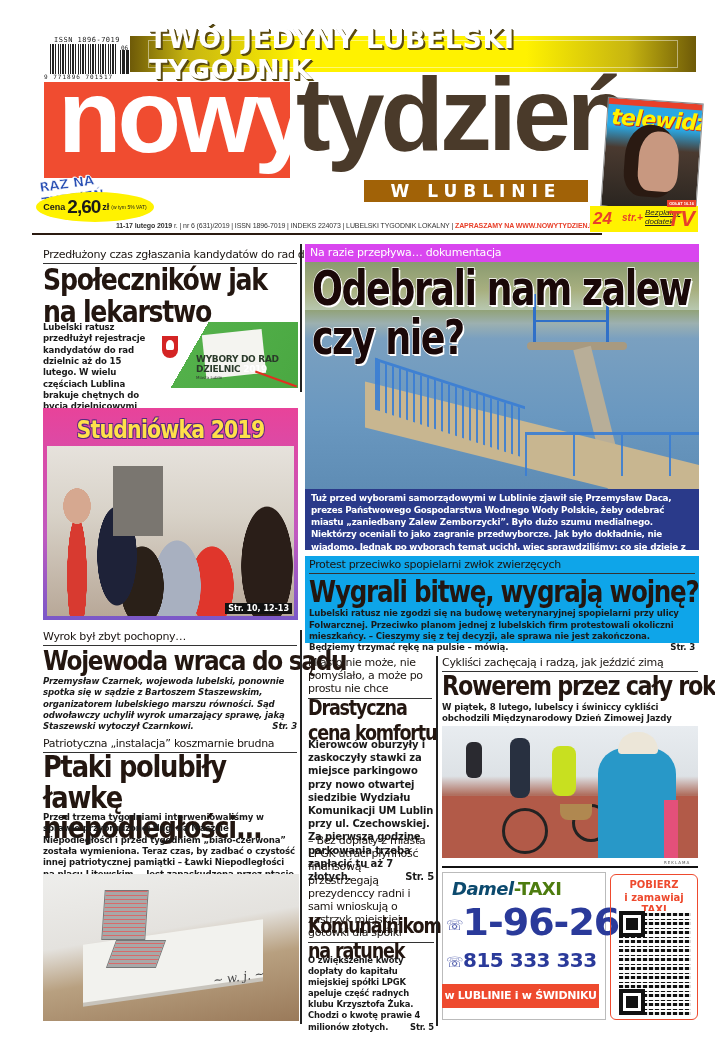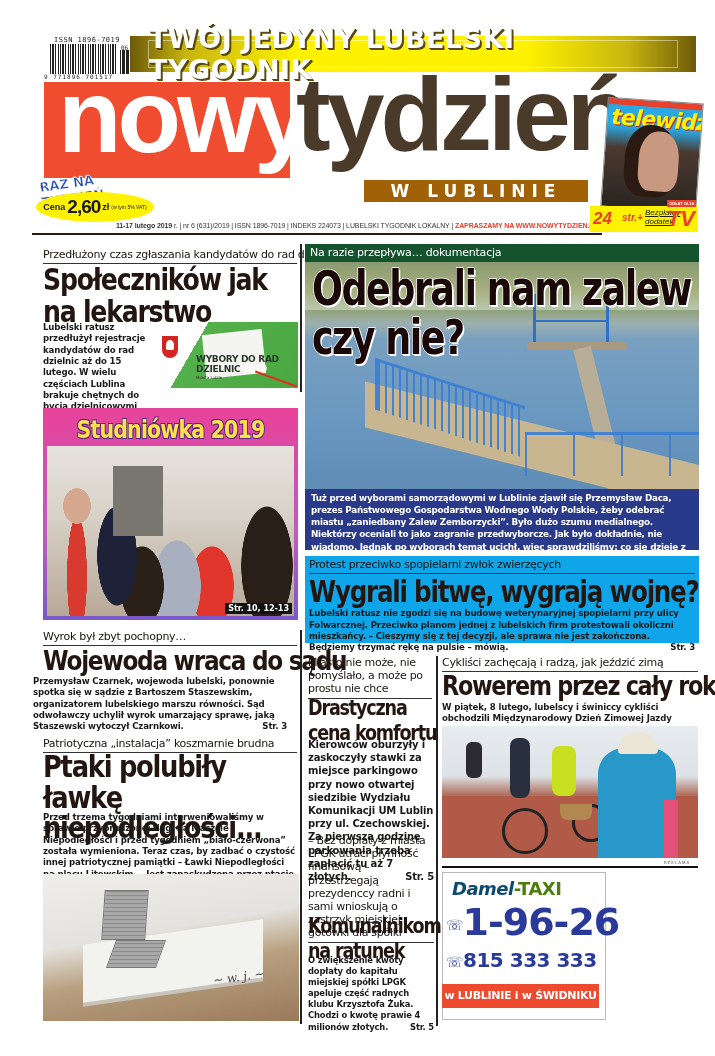--- a/index.html
+++ b/index.html
@@ -87,34 +87,34 @@
       radial-gradient(ellipse 22px 40px at 95px 140px, #2a2018 98%, transparent 100%),
       radial-gradient(ellipse 24px 46px at 130px 140px, #a8b0c0 98%, transparent 100%),
       radial-gradient(ellipse 22px 40px at 165px 140px, #e0362c 98%, transparent 100%),
       radial-gradient(ellipse 26px 60px at 220px 120px, #2a1e18 98%, transparent 100%),
       linear-gradient(180deg,#e6e2dc 0%,#d8d2c8 40%,#b8a898 100%); }
   .studniowka .door { position:absolute; left:66px; top:20px; width:50px; height:70px; background:#7a7670; }
   .studniowka .ref { position:absolute; right:6px; bottom:6px; background:#111; color:#fff; font: bold 8px "DejaVu Sans", sans-serif; padding:1px 3px; }
 
   .a3-kicker { left: 43px; top: 630px; width: 254px; }
   .a3-head { left: 43px; top: 646px; font-size: 27px; transform: scaleX(0.86); width: 300px; white-space:nowrap; }
-  .a3-lead { left: 33px; top: 676px; width: 254px; }
+  .a3-lead { left: 43px; top: 676px; width: 254px; font-style: italic; }
 
   .a4-kicker { left: 43px; top: 737px; width: 254px; }
   .a4-head { left: 43px; top: 752px; font-size: 30px; transform: scaleX(0.86); width: 300px; line-height: 1.02; }
   .a4-lead { left: 43px; top: 812px; width: 254px; }
   .a4-img { left: 43px; top: 874px; width: 256px; height: 147px;
     background: linear-gradient(170deg,#eeeeec 0%,#e4e2de 40%,#b8a080 62%,#9a7a5a 100%); overflow:hidden; }
   .a4-img .bench { position:absolute; left:40px; top:58px; width:180px; height:58px; background:#f2f2ee; transform: skewY(-8deg); box-shadow: 0 4px 0 #c8c4bc; }
   .a4-img .back { position:absolute; left:60px; top:16px; width:44px; height:50px; background: repeating-linear-gradient(0deg,#a8a8a8 0 3px,#d86a6a 3px 4px); border:1px solid #777; transform: skewX(-4deg); }
   .a4-img .seat { position:absolute; left:68px; top:66px; width:50px; height:28px; background: repeating-linear-gradient(0deg,#a8a8a8 0 3px,#d86a6a 3px 4px); border:1px solid #777; transform: skewX(-20deg); }
   .a4-img .signature { position:absolute; left:170px; top:96px; font: italic 12px "DejaVu Serif", serif; color:#444; transform: rotate(-8deg); }
 
   .vrule-b { left: 300px; top: 630px; height: 394px; }
-  .main-kicker { left: 305px; top: 244px; width: 394px; height: 18px; background:#14532d; color:#fff;
+  .main-kicker { left: 305px; top: 244px; width: 394px; height: 18px; background:#d946ef; color:#fff;
     font: 11px "DejaVu Sans", sans-serif; padding: 2px 5px; letter-spacing:-0.2px; }
   .lake { left: 305px; top: 262px; width: 394px; height: 256px; overflow:hidden;
     background: linear-gradient(180deg,#7a8a6a 0%,#90a070 18%,#9cb0b0 24%,#7aa0c0 30%,#6a98c0 60%,#5a88b0 100%); }
   .lake .shore { position:absolute; left:0; top:0; width:100%; height:48px; background: linear-gradient(180deg,#8a9a70 0%,#a8b080 60%,#b8c8b0 100%); }
   .lake .pier { position:absolute; left:60px; top:162px; width:340px; height:46px; background:#c8b690; transform: skewY(14deg); }
   .lake .rail { position:absolute; left:70px; top:120px; width:150px; height:52px; border-top:3px solid #3a7ed4; border-left:3px solid #3a7ed4;
     background: repeating-linear-gradient(90deg,#3a7ed4 0 2px,transparent 2px 7px); transform: skewY(18deg); opacity:.9; }
   .lake .rail2 { position:absolute; left:220px; top:170px; width:180px; height:44px; border-top:3px solid #3a7ed4;
     background: repeating-linear-gradient(90deg,#3a7ed4 0 2px,transparent 2px 48px); opacity:.9; }
   .lake .tower-top { position:absolute; left:222px; top:80px; width:100px; height:8px; background:#a89a80; border-radius:4px; }
@@ -334,13 +334,20 @@
   <div class="brand">
     <span style="color:#0c4a6e;font-style:italic">Damel</span><span>-TAXI</span>
   </div>
   <div class="phone1">
     <span class="phone-icon">☏</span><span>1-96-26</span>
   </div>
   <div class="phone2">
     <span class="phone-icon">☏</span><span>815 333 333</span>
   </div>
   <div class="cities">w LUBLINIE i w ŚWIDNIKU</div>
+  <div class="qrbox">
+    <div class="qrtitle">
+      <div>POBIERZ</div>
+      <div>i zamawiaj TAXI</div>
+    </div>
+    <div class="qr"></div>
+  </div>
 </div>
 
 </body></html>

